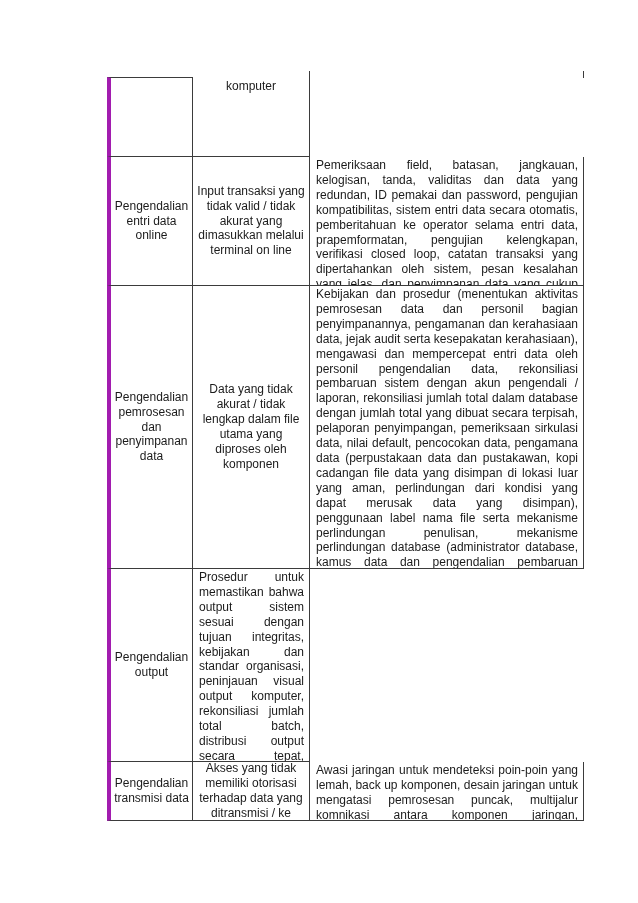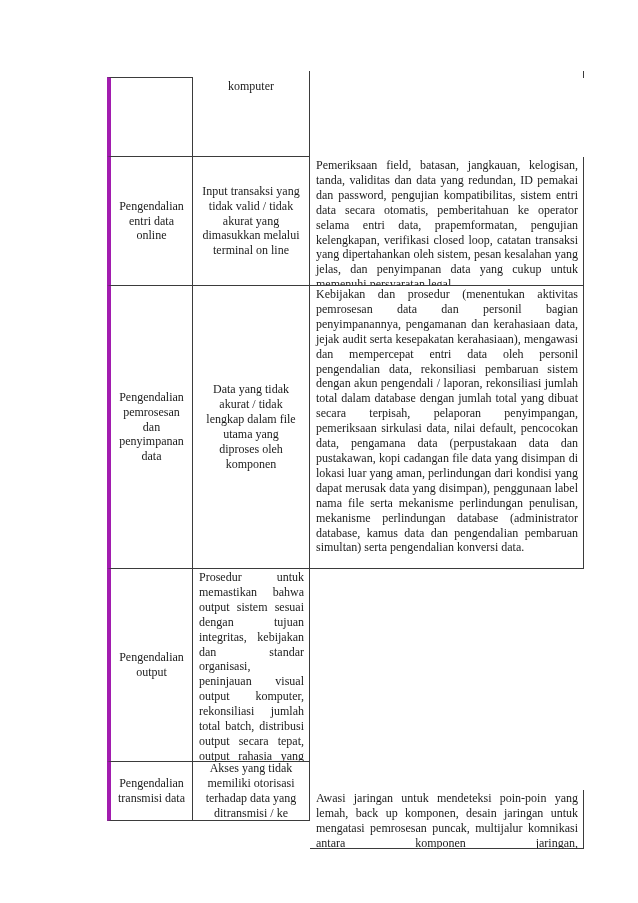--- a/index.html
+++ b/index.html
@@ -5,21 +5,21 @@
   html, body {
     margin: 0;
     padding: 0;
     background: #ffffff;
   }
   .page {
     position: relative;
     width: 638px;
     height: 903px;
     background: #ffffff;
-    font-family: Liberation Serif, serif;
+    font-family: Liberation Sans, sans-serif;
     color: #1b1b1b;
     overflow: hidden;
   }
   .doc-table {
     position: absolute;
     left: 107px;
     top: 77px;
     width: 477px;
   }
   .row {
@@ -55,21 +55,21 @@
     padding: 2px 3px;
   }
   
   .r1 .c-threat { align-items: flex-start; }
   
   .c-ctrl {
     padding: 1px 5px 1px 6px;
     text-align: justify;
   }
   
-  .r5 .c-ctrl { text-align-last: justify; margin-top: 28px; }
+  .r5 .c-ctrl { text-align-last: justify; }
   
   .stub {
     position: absolute;
     top: 71px;
     width: 1px;
     height: 7px;
     background: #3b3b3b;
   }  
 </style>
 </head>

